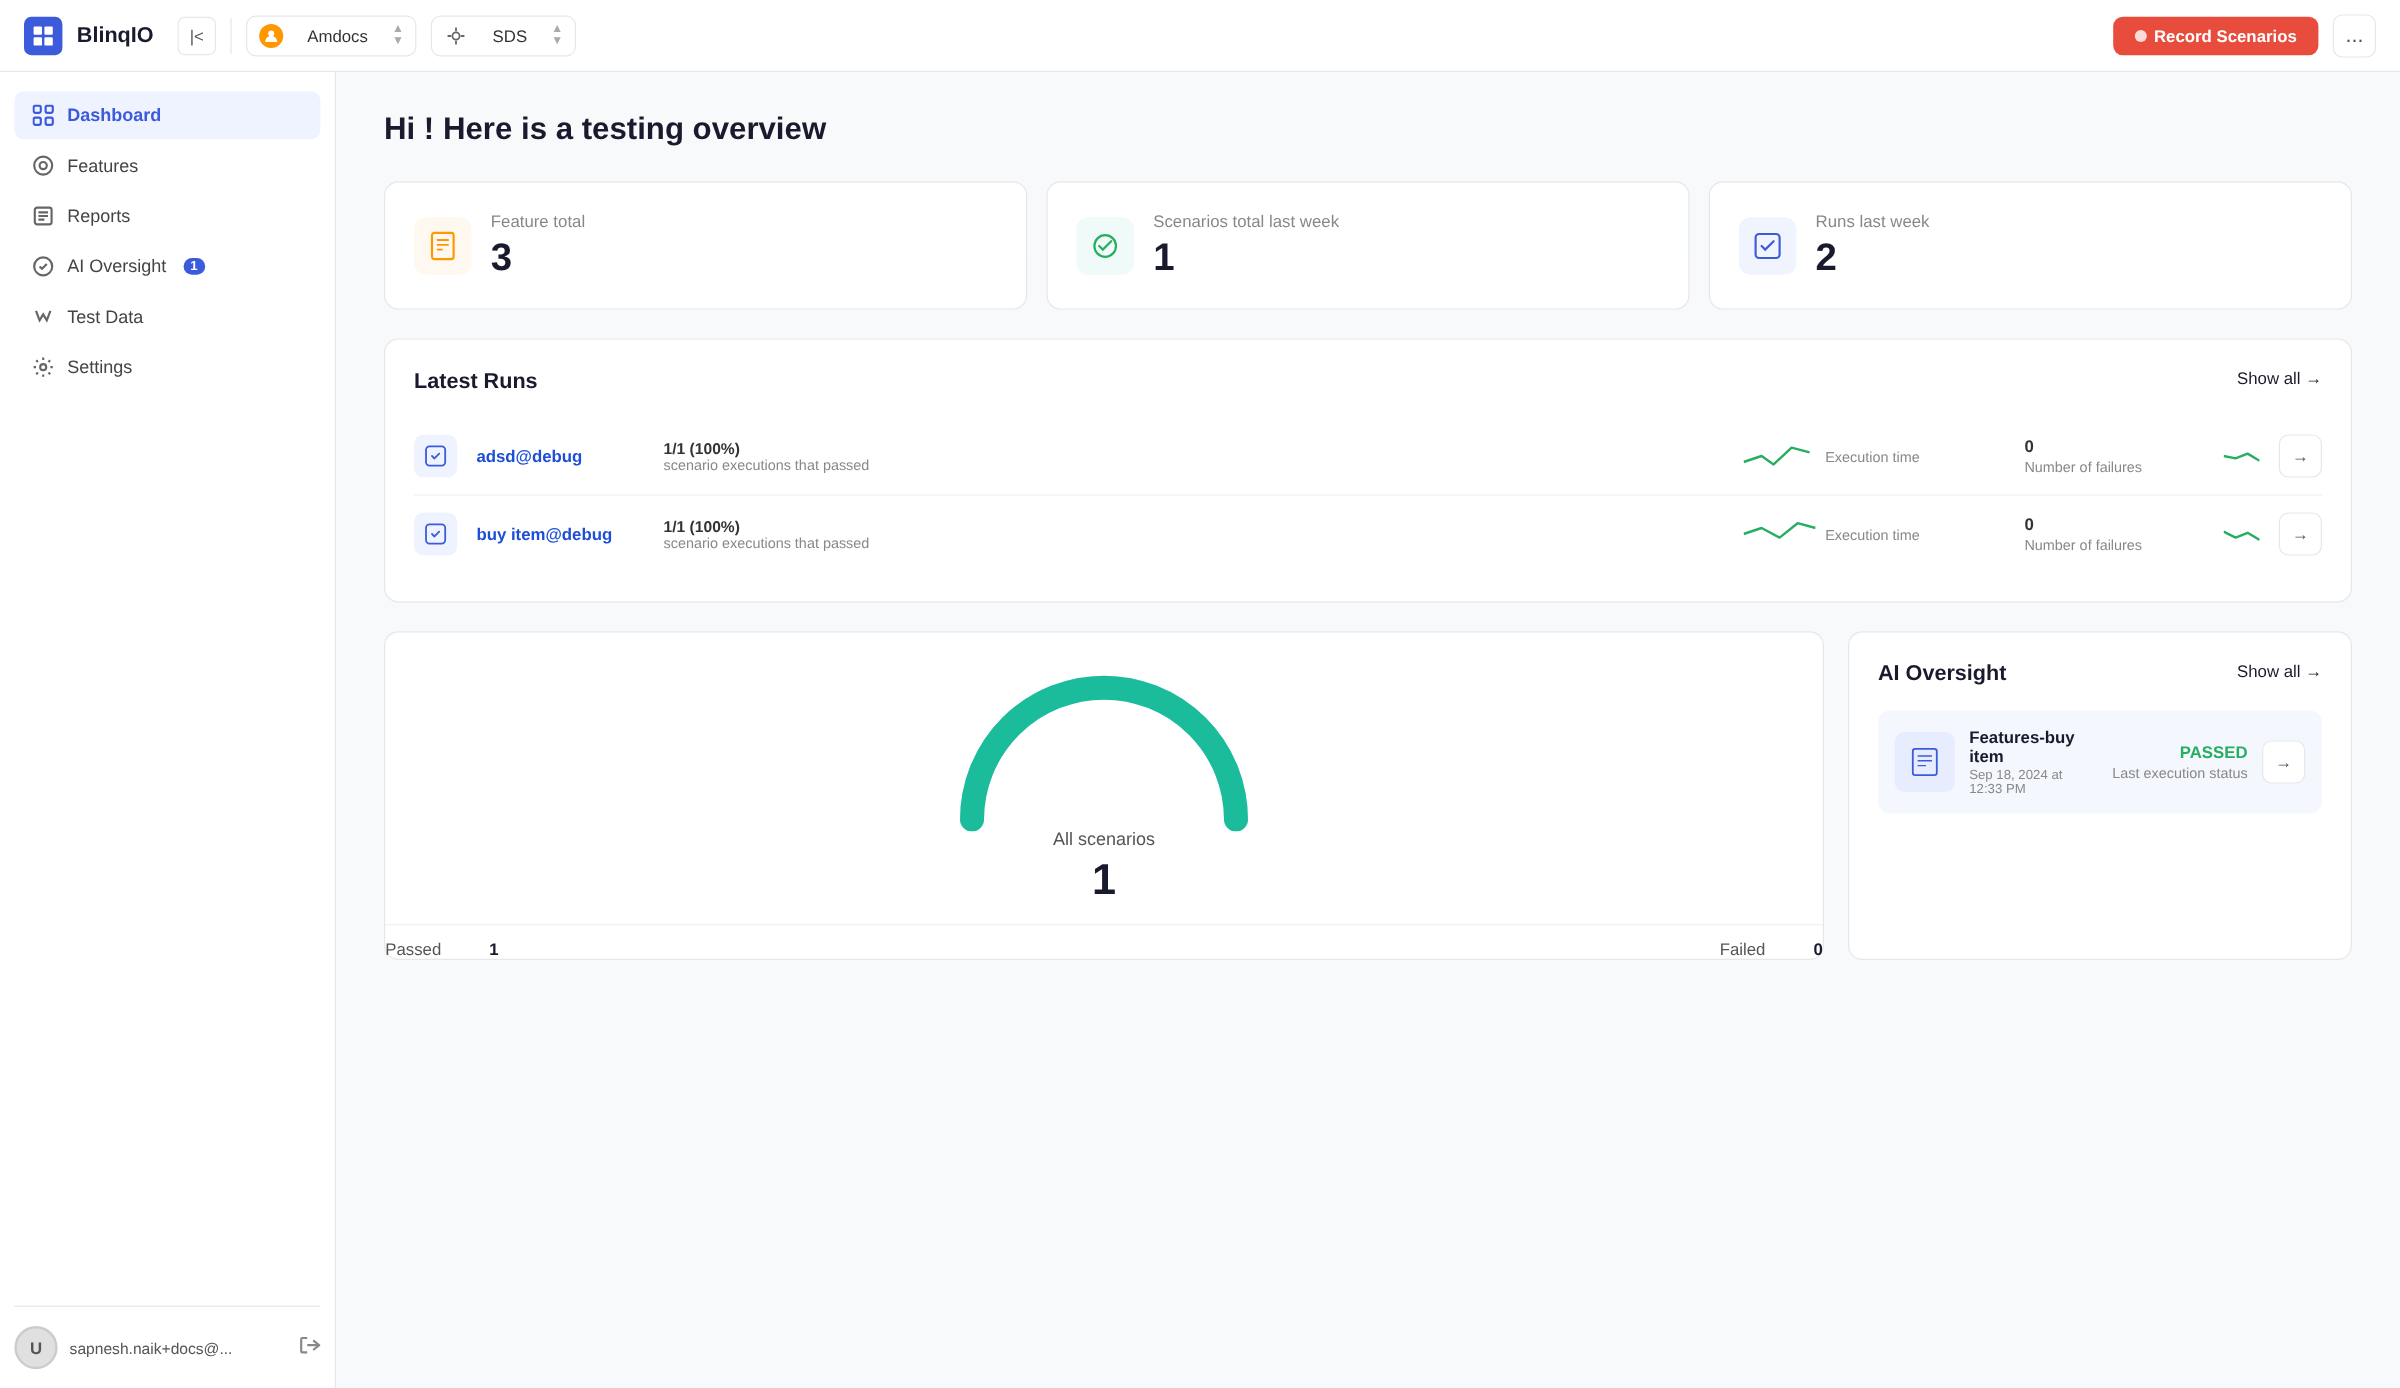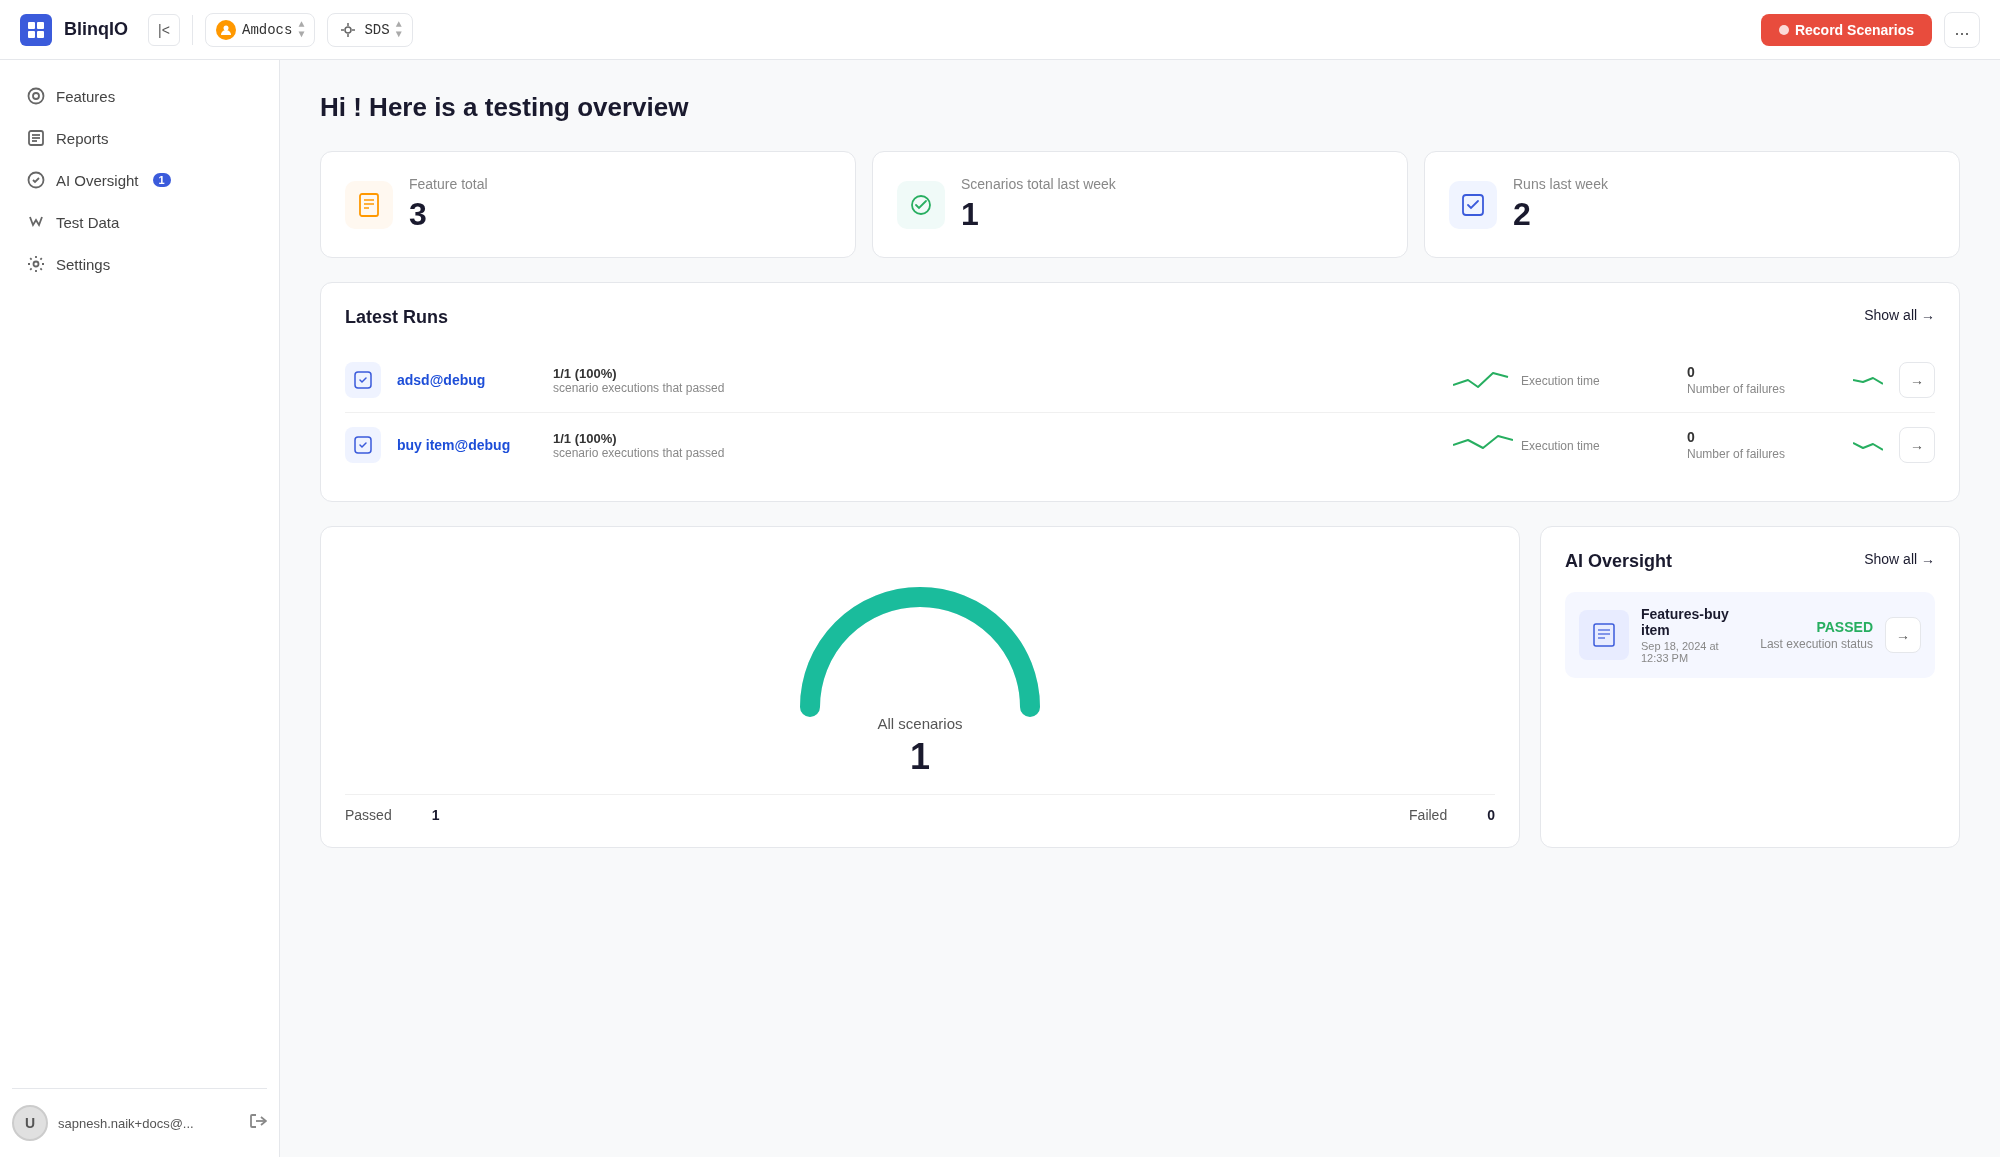--- a/index.html
+++ b/index.html
@@ -10,21 +10,21 @@
       display: flex; align-items: center; gap: 12px;
       padding: 0 20px; height: 60px;
       background: #fff; border-bottom: 1px solid #e5e7eb;
       flex-shrink: 0;
     }
     .logo { display: flex; align-items: center; gap: 12px; font-weight: 700; font-size: 18px; color: #1a1a2e; }
     .logo-icon { width: 32px; height: 32px; background: #3b5bdb; border-radius: 6px; display: flex; align-items: center; justify-content: center; }
     .logo-icon svg { width: 20px; height: 20px; fill: white; }
     .collapse-btn { width: 32px; height: 32px; border: 1px solid #e5e7eb; background: #fff; border-radius: 6px; cursor: pointer; display: flex; align-items: center; justify-content: center; color: #555; font-size: 14px; margin-left: 8px; }
     .topbar-sep { width: 1px; height: 30px; background: #e5e7eb; }
-    .dropdown-btn { display: flex; align-items: center; gap: 6px; padding: 6px 10px; border: 1px solid #e5e7eb; border-radius: 8px; background: #fff; cursor: pointer; font-size: 14px; color: #333; font-family: Liberation Mono, monospace; }
+    .dropdown-btn { display: flex; align-items: center; gap: 20px; padding: 6px 10px; border: 1px solid #e5e7eb; border-radius: 8px; background: #fff; cursor: pointer; font-size: 14px; color: #333; }
     .dropdown-btn .icon-circle { width: 20px; height: 20px; border-radius: 50%; background: #ff9800; display: flex; align-items: center; justify-content: center; }
     .dropdown-btn .sds-icon { width: 20px; height: 20px; display: flex; align-items: center; justify-content: center; color: #666; }
     .arrows { font-size: 10px; color: #aaa; display: flex; flex-direction: column; line-height: 1; }
     .record-btn { background: #e84c3d; color: white; border: none; border-radius: 8px; padding: 8px 18px; font-size: 14px; font-weight: 600; cursor: pointer; display: flex; align-items: center; gap: 6px; margin-left: auto; }
     .record-btn .rec-dot { width: 10px; height: 10px; background: rgba(255,255,255,0.8); border-radius: 50%; }
     .more-btn { width: 36px; height: 36px; border: 1px solid #e5e7eb; background: #fff; border-radius: 8px; cursor: pointer; display: flex; align-items: center; justify-content: center; font-size: 18px; color: #555; }
 
     
     .layout { display: flex; flex: 1; overflow: hidden; }
 
@@ -67,21 +67,21 @@
     .run-sub { font-size: 12px; color: #888; }
     .run-chart { display: flex; align-items: center; gap: 8px; }
     .mini-chart { width: 60px; height: 30px; }
     .run-metric { min-width: 150px; }
     .metric-label { font-size: 12px; color: #888; margin-top: 2px; }
     .metric-val { font-size: 14px; font-weight: 600; color: #333; }
     .arrow-btn { width: 36px; height: 36px; border: 1px solid #e5e7eb; background: #fff; border-radius: 8px; display: flex; align-items: center; justify-content: center; cursor: pointer; font-size: 14px; color: #555; }
 
     
     .bottom-row { display: grid; grid-template-columns: 1fr 420px; gap: 20px; }
-    .gauge-card { background: #fff; border: 1px solid #e5e7eb; border-radius: 12px; padding: 24px; display: flex; flex-direction: column; align-items: center; }
+    .gauge-card { background: #fff; border: 1px solid #e5e7eb; border-radius: 12px; display: flex; flex-direction: column; align-items: center; }
     .gauge-wrap { position: relative; width: 260px; height: 140px; margin-top: 16px; }
     .gauge-label { text-align: center; margin-top: 8px; font-size: 15px; color: #555; }
     .gauge-num { font-size: 36px; font-weight: 700; color: #1a1a2e; text-align: center; margin-top: 4px; }
     .gauge-stats { display: flex; justify-content: space-between; width: 100%; margin-top: 16px; padding-top: 12px; border-top: 1px solid #f0f0f0; }
     .gauge-stat-item { font-size: 14px; color: #555; display: flex; justify-content: space-between; gap: 40px; }
     .gauge-stat-val { font-weight: 700; color: #1a1a2e; }
 
     
     .oversight-card { background: #fff; border: 1px solid #e5e7eb; border-radius: 12px; padding: 24px; }
     .oversight-item { background: #f5f7ff; border-radius: 10px; padding: 14px; display: flex; align-items: center; gap: 12px; margin-top: 12px; }
@@ -142,20 +142,31 @@
   <button class="record-btn">
     <div class="rec-dot"></div>
     <span>Record Scenarios</span>
   </button>
   <button class="more-btn">...</button>
 </div>
 
 <div class="layout">
 
   <nav class="sidebar">
+    <div class="nav-item active">
+      <span class="nav-icon">
+        <svg width="18" height="18" viewBox="0 0 18 18" fill="none" stroke="#3b5bdb" stroke-width="1.8">
+            <rect x="1" y="1" width="6" height="6" rx="1.5"></rect>
+            <rect x="11" y="1" width="6" height="6" rx="1.5"></rect>
+            <rect x="1" y="11" width="6" height="6" rx="1.5"></rect>
+            <rect x="11" y="11" width="6" height="6" rx="1.5"></rect>
+          </svg>
+      </span>
+      <span>Dashboard</span>
+    </div>
     <div class="nav-item">
       <span class="nav-icon">
         <svg width="18" height="18" viewBox="0 0 18 18" fill="none" stroke="#666" stroke-width="1.8">
             <circle cx="9" cy="9" r="7.5"></circle>
             <circle cx="9" cy="9" r="3"></circle>
           </svg>
       </span>
       <span>Features</span>
     </div>
     <div class="nav-item">

